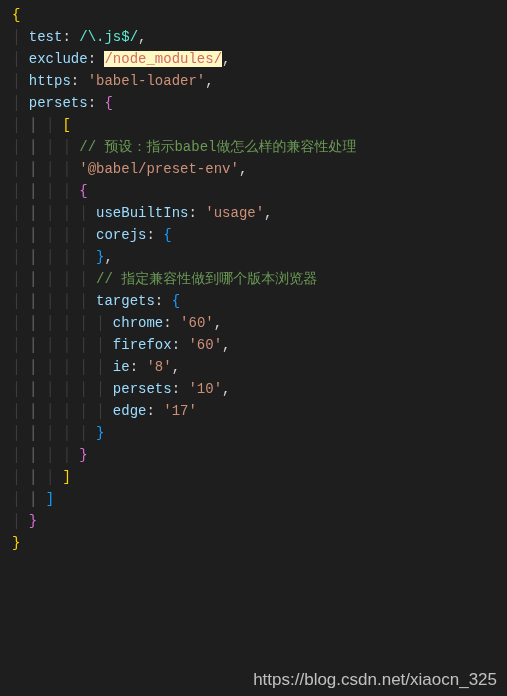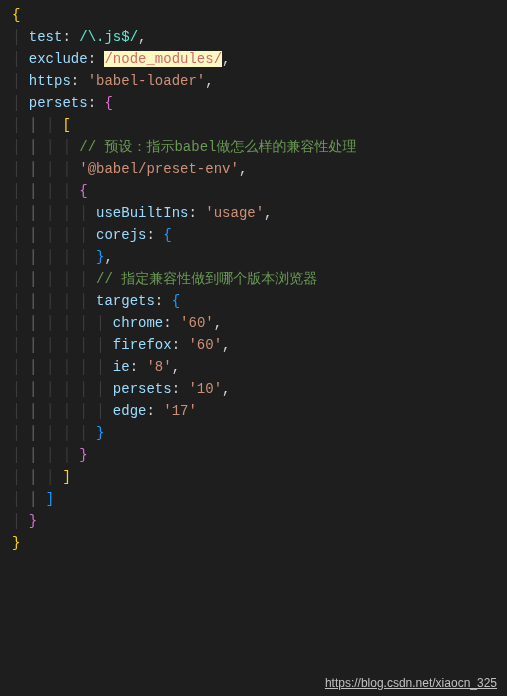--- a/index.html
+++ b/index.html
@@ -30,24 +30,23 @@
     .brace-y { color: #ffd700; }
     .brace-p { color: #da70d6; }
     .brace-b { color: #179fff; }
     .guide { color: #404040; }
     .guide-active { color: #707070; }
     .watermark {
       position: absolute;
       bottom: 6px;
       right: 10px;
       color: #ddd;
-      font-size: 12px;
+      font-size: 17px;
       font-family: Arial, sans-serif;
       opacity: 0.85;
-      text-decoration: underline;
     }
   </style>
 </head>
 <body>
 
 <div>
 <div class="line"><span class="brace-y">{</span></div>
 <div class="line"><span class="guide">│ </span><span class="prop">test</span><span class="colon">:</span> <span class="regex">/\.js$/</span><span class="punct">,</span></div>
 <div class="line"><span class="guide">│ </span><span class="prop">exclude</span><span class="colon">:</span> <span class="regex-hl">/node_modules/</span><span class="punct">,</span></div>
 <div class="line"><span class="guide">│ </span><span class="prop">https</span><span class="colon">:</span> <span class="string">'babel-loader'</span><span class="punct">,</span></div>

